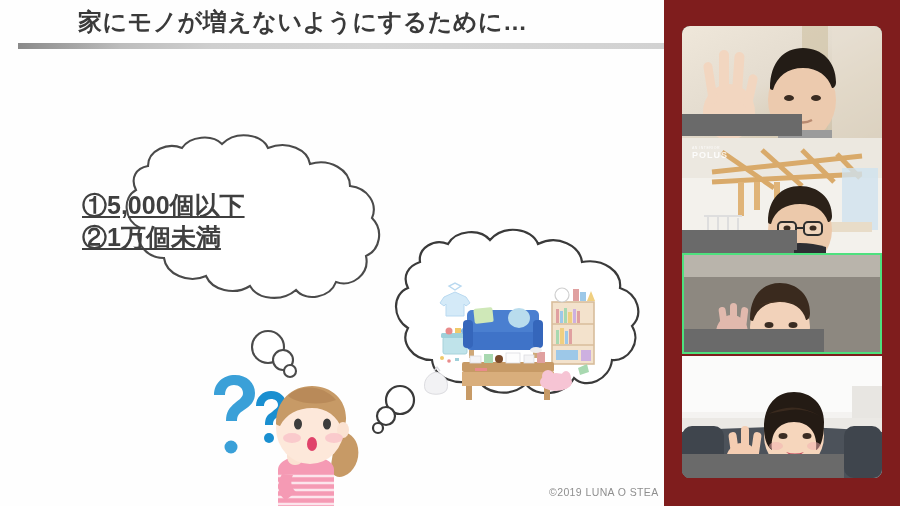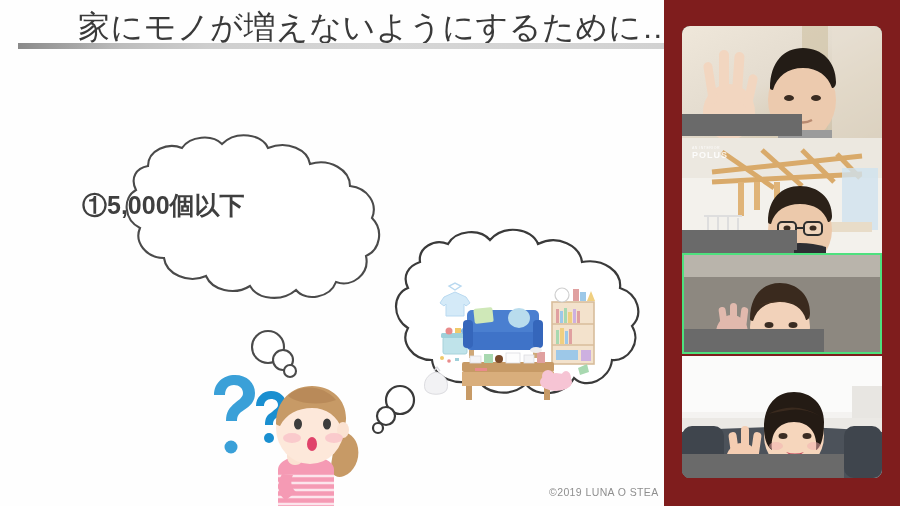--- a/index.html
+++ b/index.html
@@ -9,21 +9,21 @@
     font-family:"Liberation Sans", sans-serif;
     overflow:hidden;
   }
   #app { position:relative; width:900px; height:506px; background:#fefefe; }
 
   
   #slide { position:absolute; left:0; top:0; width:664px; height:506px; background:#fefefe; overflow:hidden; }
 
   .slide-title {
     position:absolute; left:78px; top:6px;
-    font-size:32px; font-weight:400; color:#3a3a3a;
+    font-size:24px; font-weight:700; color:#3a3a3a;
     letter-spacing:0.5px; white-space:nowrap;
   }
   .title-rule {
     position:absolute; left:18px; top:43px; width:646px; height:6px;
     background:linear-gradient(to right,#8a8a8a 0%, #9d9d9d 6%, #bdbdbd 16%, #cfcfcf 30%, #d6d6d6 55%, #d2d2d2 100%);
   }
 
   .blue-box {
     position:absolute; left:30px; top:63px; width:600px; height:64px;
     border:3px solid #3f8fd0; border-radius:14px; background:#ffffff;
@@ -33,20 +33,21 @@
     font-size:27px; font-weight:700; color:#1f7ec4; letter-spacing:1px; white-space:nowrap;
   }
 
   
   .art-layer { position:absolute; left:0; top:0; width:664px; height:506px; pointer-events:none; }
 
   .options {
     position:absolute; left:82px; top:190px;
     font-size:25px; font-weight:700; color:#3f3f3f; line-height:1.26;
     white-space:nowrap;
+    text-decoration:underline;
   }
   .options div { letter-spacing:0px; }
 
   .copyright {
     position:absolute; left:549px; top:486px;
     font-size:10.5px; color:#8f8f8f; letter-spacing:0.4px; white-space:nowrap;
   }
 
   
   #video-panel {
@@ -254,20 +255,21 @@
 
         <ellipse cx="292" cy="438" rx="9" ry="5" fill="#f9c2c8" opacity=".8"></ellipse>
         <ellipse cx="334" cy="438" rx="9" ry="5" fill="#f9c2c8" opacity=".8"></ellipse>
 
         <ellipse cx="312" cy="444" rx="5" ry="7" fill="#e0436a"></ellipse>
       </g>
     </svg>
 
     <div class="options">
       <div>①5,000個以下</div>
+      <div>②1万個未満</div>
     </div>
 
     <div class="copyright">©2019 LUNA O STEA</div>
   </div>
 
   <div id="video-panel">
 
     <div class="tile tile-1">
       <svg class="vid" viewBox="0 0 200 112" preserveAspectRatio="xMidYMid slice">
         <defs>

